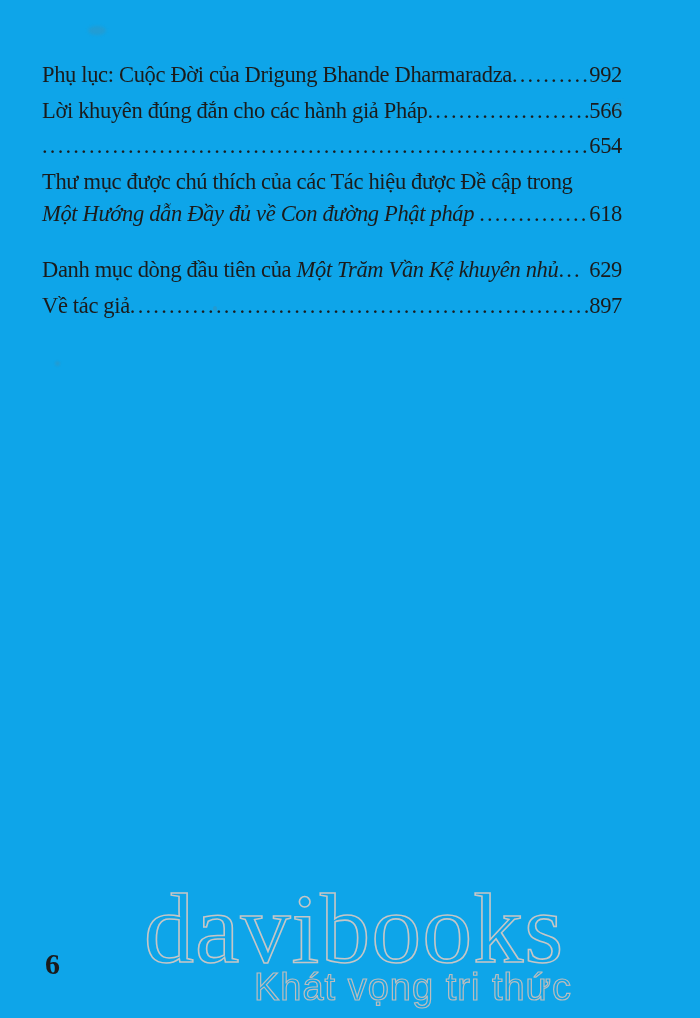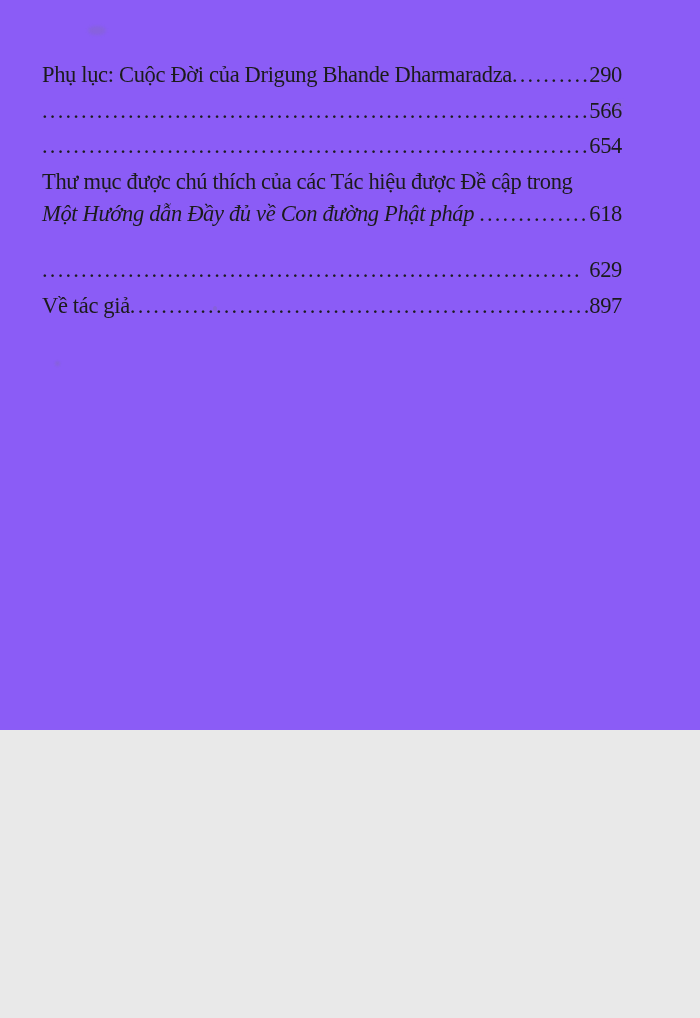--- a/index.html
+++ b/index.html
@@ -1,18 +1,18 @@
 <!DOCTYPE html>
 <html><head>
 <meta charset="utf-8">
 <style>
   html,body { margin:0; padding:0; background:#e9e9e9; }
   .page {
-    position:relative; width:700px; height:730px;
-    background:#8b5cf6; overflow:hidden;
+    position:relative; width:700px; height:1018px;
+    background:#0ea5e9; overflow:hidden;
     font-family:"Liberation Serif","DejaVu Serif",serif;
     color:#1b1b1b;
     text-decoration:underline;
   }
   
   .toc {
     position:absolute; left:42px; top:57px; width:580px;
     font-size:22.5px; letter-spacing:-0.015em;
   }
   .row { display:flex; align-items:baseline; line-height:35.5px; white-space:nowrap; }
@@ -57,24 +57,25 @@
 </head>
 <body>
 
 <div class="page">
 
   <div class="toc">
 
     <div class="row">
       <span class="t">Phụ lục: Cuộc Đời của Drigung Bhande Dharmaradza</span>
       <span class="leader"></span>
-      <span class="num">290</span>
+      <span class="num">992</span>
     </div>
 
     <div class="row">
+      <span class="t">Lời khuyên đúng đắn cho các hành giả Pháp</span>
       <span class="leader"></span>
       <span class="num">566</span>
     </div>
 
     <div class="row">
       <span class="leader"></span>
       <span class="num">654</span>
     </div>
 
 
@@ -83,20 +84,21 @@
         <span class="t">Thư mục được chú thích của các Tác hiệu được Đề cập trong</span>
       </div>
       <div class="row tight">
         <span class="t it pad">Một Hướng dẫn Đầy đủ về Con đường Phật pháp</span>
         <span class="leader"></span>
         <span class="num">618</span>
       </div>
     </div>
 
     <div class="row">
+      <span class="t"><span>Danh mục dòng đầu tiên của </span><span class="it">Một Trăm Vần Kệ khuyên nhủ</span></span>
       <span class="leader"></span>
       <span class="num numgap">629</span>
     </div>
 
     <div class="row">
       <span class="t">Về tác giả</span>
       <span class="leader"></span>
       <span class="num">897</span>
     </div>
 

